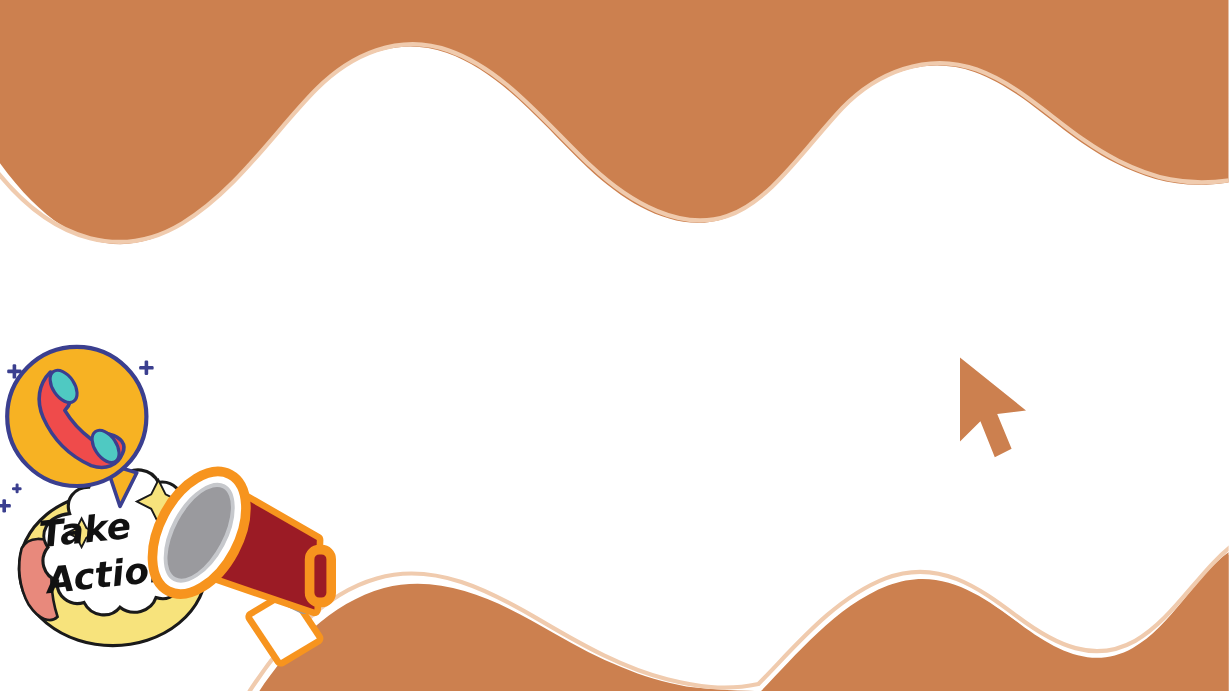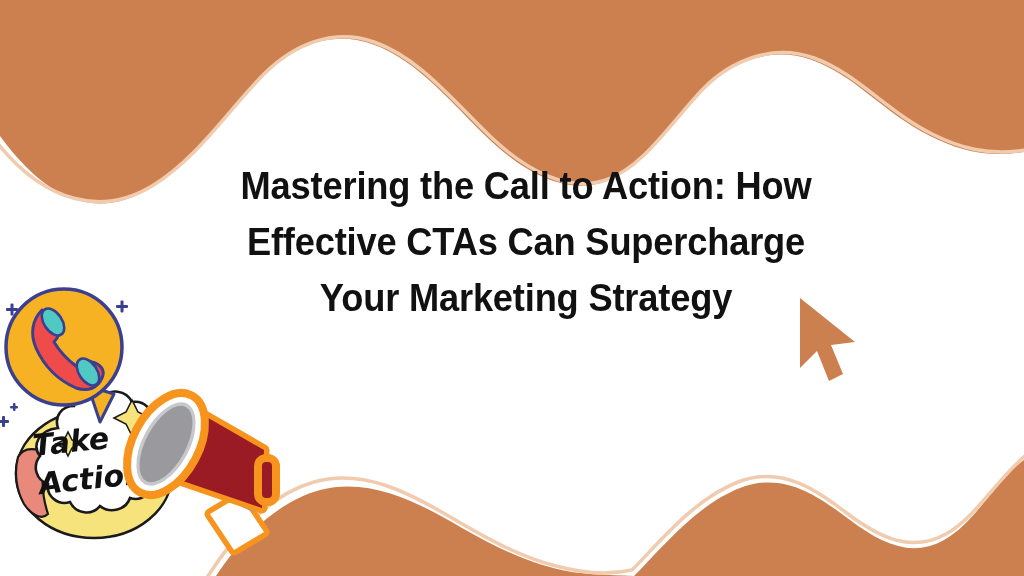--- a/index.html
+++ b/index.html
@@ -134,25 +134,20 @@
              C1000,474 978,516 946,534
              C912,553 880,538 848,514
              C816,490 782,465 738,482
              C694,499 660,542 632,570
              C604,576 580,572 556,566
              C520,557 486,538 452,518
              C408,492 362,468 314,482
              C268,495 234,536 208,576" fill="none" stroke="#f0cbae" stroke-width="3.5" stroke-linecap="round"></path>
   </svg>
 
-  <div id="title-block">
-    <span class="title-line">Mastering the Call to Action: How</span>
-    <span class="title-line">Effective CTAs Can Supercharge</span>
-    <span class="title-line">Your Marketing Strategy</span>
-  </div>
 
   <svg id="cursor-arrow" viewBox="0 0 70 92" xmlns="http://www.w3.org/2000/svg">
     <path d="M5,2 L5,72 L22,55 L34,85 L48,78 L36,49 L60,46 Z" fill="#cc804f"></path>
   </svg>
 
   <div id="illustration">
     <svg viewBox="0 0 320 296" width="320" height="296" xmlns="http://www.w3.org/2000/svg">
 
       <g fill="#3b3f8f">
         <rect x="10" y="26" width="12" height="3" rx="1"></rect>

